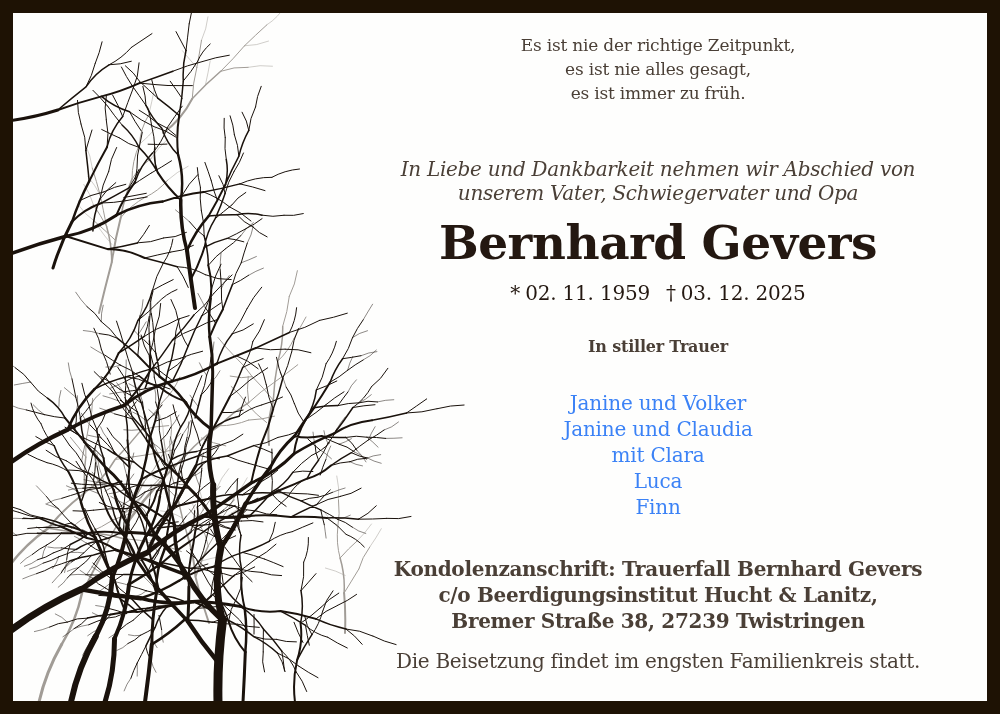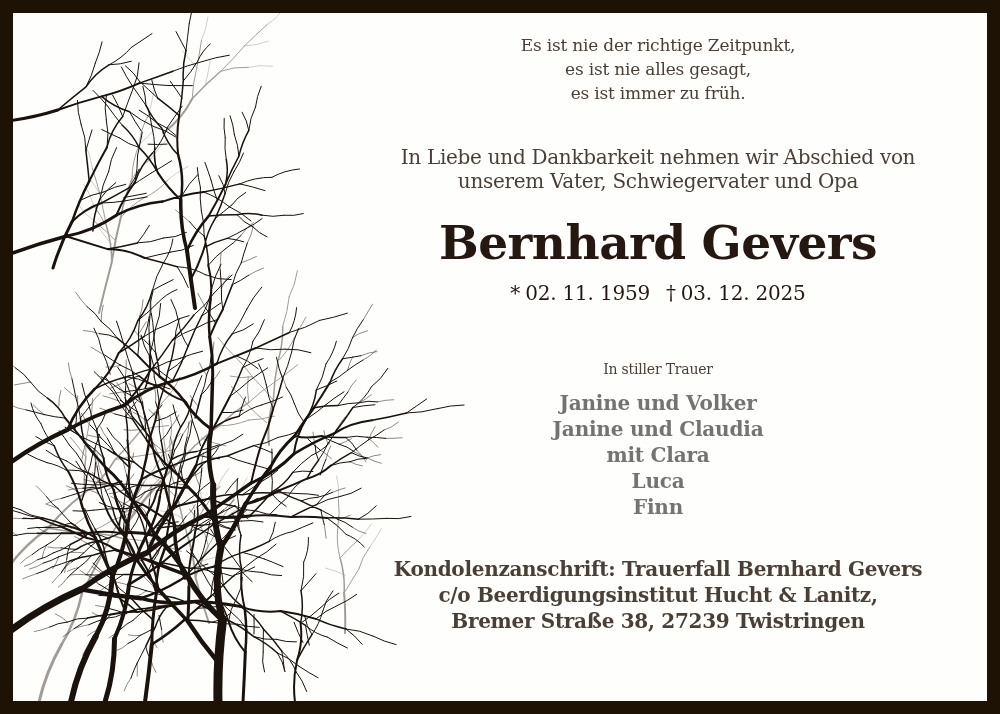--- a/index.html
+++ b/index.html
@@ -29,30 +29,30 @@
     position: absolute;
     left: 327px;
     top: 0;
     width: 636px;
     height: 688px;
     text-align: center;
   }
   .col > div, .col > h1 { position: absolute; left: 0; width: 100%; }
 
   .poem      { top: 20px;  font-size: 17px; line-height: 24px; letter-spacing: -0.2px; }
-  .intro     { top: 132px; font-size: 20px; line-height: 24px; letter-spacing: -0.3px; }
+  .intro     { top: 144px; font-size: 20px; line-height: 24px; letter-spacing: -0.3px; font-style: italic; }
   .name      { top: 203px; margin: 0; font-size: 47px; line-height: 54px;
                font-weight: 700; letter-spacing: -0.5px;
                color: var(--c-ink_dark, #241811); }
   .dates     { top: 268px; font-size: 20px; letter-spacing: -0.2px; color: var(--c-ink_dark, #241811); }
   .dates .sym-birth { margin-right: 5px; }
   .dates .sym-death { margin-left: 16px; margin-right: 5px; }
-  .stiller   { top: 348px; font-size: 14px; letter-spacing: -0.2px; }
+  .stiller   { top: 324px; font-size: 16px; letter-spacing: -0.2px; font-weight: bold; }
   .mourners  { top: 377px; font-size: 20px; line-height: 26px;
-               font-weight: 700; letter-spacing: -0.2px; color: #737373; }
+               font-weight: 400; letter-spacing: -0.2px; color: #3b82f6; }
   .condolence{ top: 543px; font-size: 20px; line-height: 26px; letter-spacing: -0.3px; font-weight: bold; }
   .closing   { top: 636px; font-size: 20px; letter-spacing: -0.3px; }
 </style>
 </head>
 <body>
 
 <div class="page">
 
   <svg class="tree" viewBox="0 0 505 688" preserveAspectRatio="xMinYMin slice" aria-hidden="true">
     <defs>
@@ -114,15 +114,16 @@
       <div>Luca</div>
       <div>Finn</div>
     </div>
 
     <div class="condolence">
       <div>Kondolenzanschrift: Trauerfall Bernhard Gevers</div>
       <div>c/o Beerdigungsinstitut Hucht &amp; Lanitz,</div>
       <div>Bremer Straße 38, 27239 Twistringen</div>
     </div>
 
+    <div class="closing">Die Beisetzung findet im engsten Familienkreis statt.</div>
 
   </div>
 </div>
 
 </body></html>

